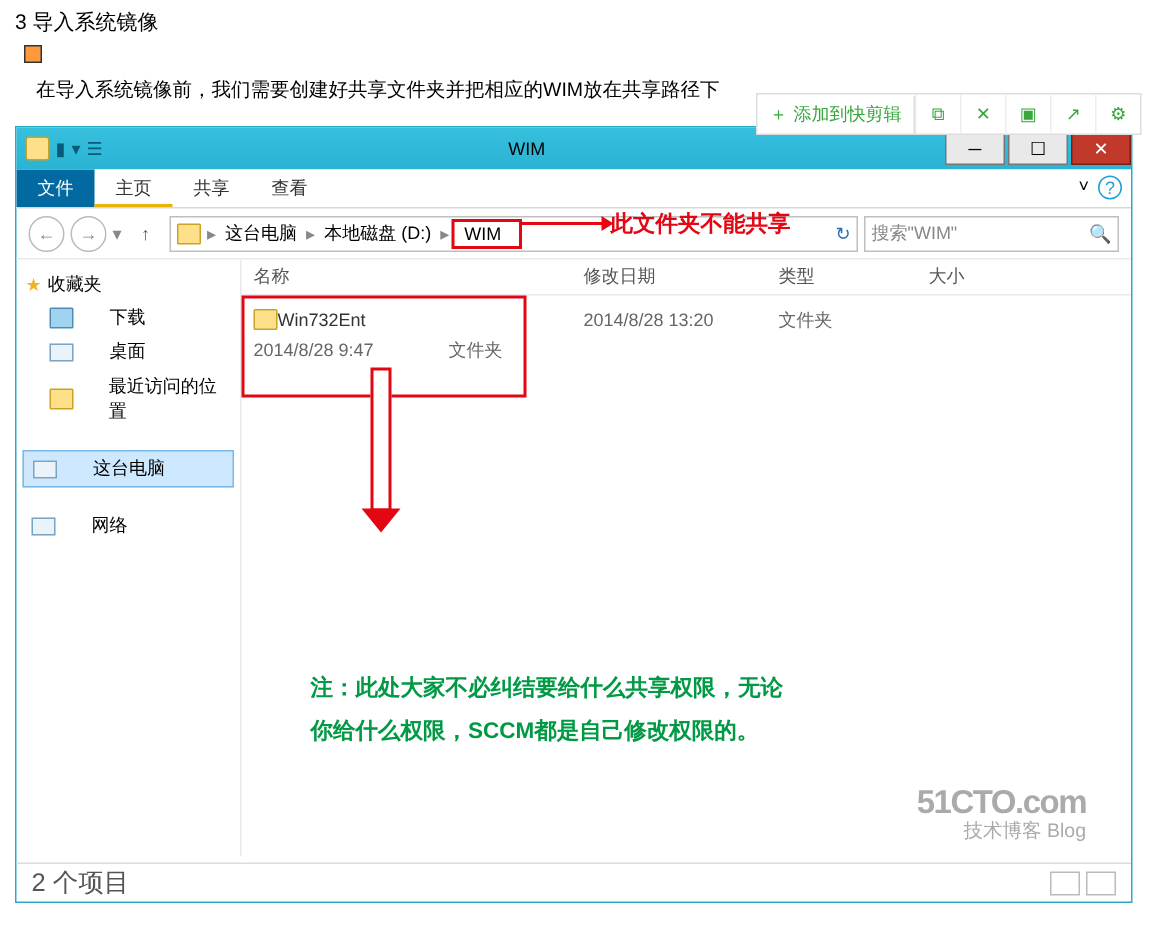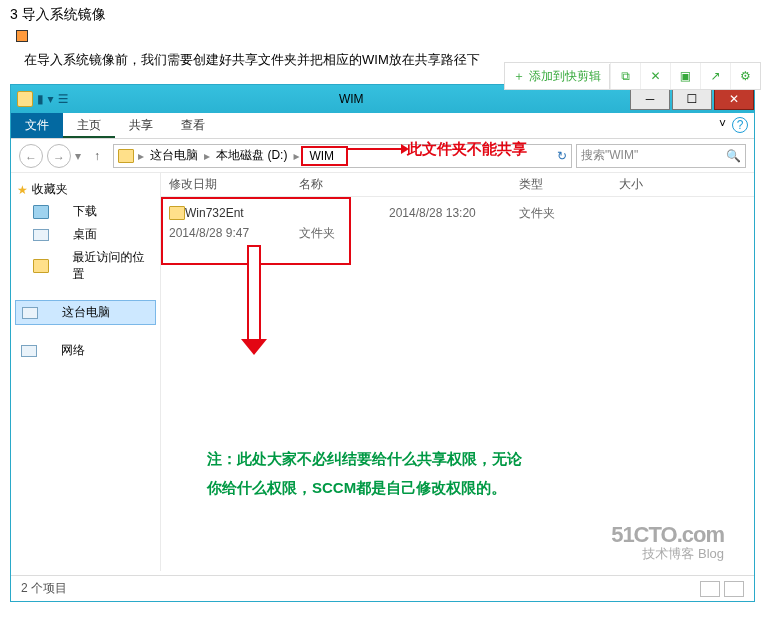--- a/index.html
+++ b/index.html
@@ -19,21 +19,21 @@
 .titlebar .ql { display: flex; align-items: center; gap: 4px; padding: 0 6px; }
 .titlebar .qicon { width: 16px; height: 16px; background: #ffe08a; border: 1px solid #c9a227; border-radius: 2px; }
 .titlebar .title { flex: 1; text-align: center; color: #000; font-size: 12px; }
 .winbtns { display: flex; }
 .winbtn { width: 40px; height: 22px; background: #e9e9e9; border: 1px solid #777; margin-left: 2px; display: flex; align-items: center; justify-content: center; }
 .winbtn.close { background: #c0392b; border-color: #7a1f16; color: #fff; }
 
 .ribbonbar { height: 26px; background: #fff; border-bottom: 1px solid #d8d8d8; display: flex; align-items: stretch; position: relative; }
 .ribbon-file { background: #0369a1; color: #fff; padding: 4px 14px; font-size: 12px; }
 .ribbon-tab { padding: 4px 14px; font-size: 12px; color: #333; }
-.ribbon-tab.first { border-bottom: 2px solid #14532d; text-align: center; }
+.ribbon-tab.first { border-bottom: 2px solid #eab308; text-align: center; }
 .ribbon-expand { position: absolute; right: 28px; top: 4px; }
 .ribbon-help { position: absolute; right: 6px; top: 4px; width: 16px; height: 16px; border: 1px solid #1e9ed8; border-radius: 50%; color: #1e9ed8; text-align: center; line-height: 14px; }
 
 .navbar { height: 34px; display: flex; align-items: center; padding: 0 8px; gap: 4px; border-bottom: 1px solid #eaeaea; }
 .navbtn { width: 24px; height: 24px; border: 1px solid #bbb; border-radius: 50%; display: flex; align-items: center; justify-content: center; color: #888; }
 .navbtn.up { border-radius: 2px; border: none; color: #555; }
 .breadcrumb { flex: 1; height: 24px; border: 1px solid #bfbfbf; display: flex; align-items: center; padding: 0 4px; gap: 2px; background: #fff; position: relative; }
 .bc-folder { width: 16px; height: 14px; background: #ffe08a; border: 1px solid #c9a227; border-radius: 1px; }
 .bc-sep { color: #888; padding: 0 2px; }
 .bc-item { padding: 0 2px; }
@@ -66,21 +66,21 @@
 .arrow-h { position: absolute; left: 335px; top: 63px; width: 60px; height: 2px; background: #e30613; }
 .arrow-h:after { content: ""; position: absolute; right: -8px; top: -4px; border: 5px solid transparent; border-left: 8px solid #e30613; }
 
 .arrow-v { position: absolute; left: 236px; top: 160px; width: 14px; height: 110px; }
 .arrow-v .arrbody { position: absolute; left: 0; top: 0; width: 14px; height: 96px; border: 2px solid #e30613; background: #fff; }
 .arrow-v .arrhead { position: absolute; left: -6px; top: 94px; width: 0; height: 0; border: 13px solid transparent; border-top: 16px solid #e30613; }
 
 .anno-red1 { position: absolute; left: 154px; top: 278px; color: #e30613; font-size: 15px; font-weight: bold; line-height: 1.9; }
 .anno-green { position: absolute; left: 196px; top: 360px; color: #009944; font-size: 15px; font-weight: bold; line-height: 1.9; }
 
-.statusbar { position: absolute; left: 0; right: 0; bottom: 0; height: 26px; border-top: 1px solid #dcdcdc; padding: 4px 10px; font-size: 12px; color: #555; display: flex; justify-content: space-between; align-items: center; }
+.statusbar { position: absolute; left: 0; right: 0; bottom: 0; height: 26px; border-top: 1px solid #dcdcdc; padding: 4px 10px; font-size: 17px; color: #555; display: flex; justify-content: space-between; align-items: center; }
 .viewicons { display: flex; gap: 4px; }
 .vicon { width: 20px; height: 16px; border: 1px solid #bbb; }
 
 .watermark { position: absolute; right: 30px; bottom: 40px; color: #aaa; font-family: Arial; text-align: right; line-height: 1.1; }
 .watermark .w1 { font-size: 22px; font-weight: bold; letter-spacing: -1px; }
 .watermark .w2 { font-size: 13px; }
 </style>
 </head>
 <body>
 
@@ -192,22 +192,22 @@
       <div class="side-group">
         <div class="side-item" style="padding-left:6px;">
             <span class="monitor"></span>
             <span>网络</span>
           </div>
       </div>
     </div>
 
     <div class="filearea">
       <div class="colhead">
+        <div class="col c-name">名称</div>
         <div class="col c-date">修改日期</div>
-        <div class="col c-name">名称</div>
         <div class="col c-type">类型</div>
         <div class="col c-size">大小</div>
       </div>
       <div class="rows">
         <div class="red-box-listing"></div>
         <div style="height:6px;"></div>
         <div class="row">
           <div class="c-name">
               <span class="ficon"></span>
               <span>Win732Ent</span>

